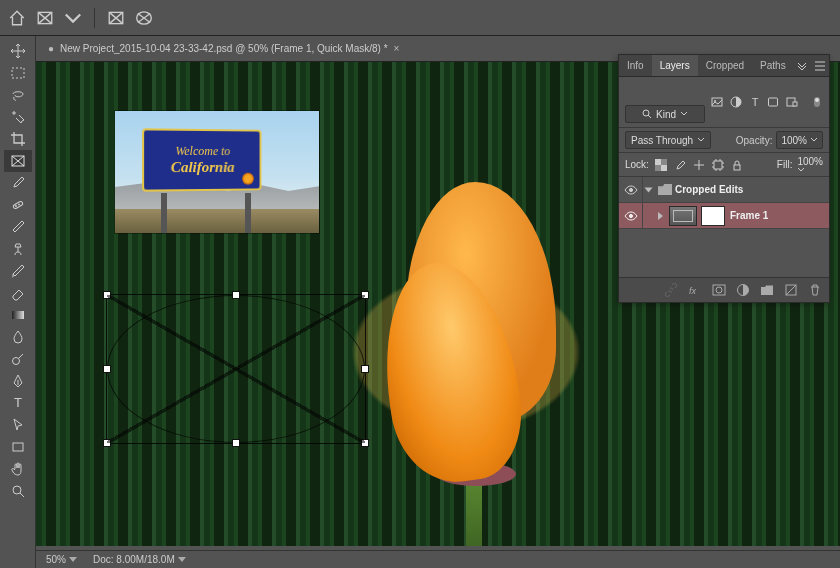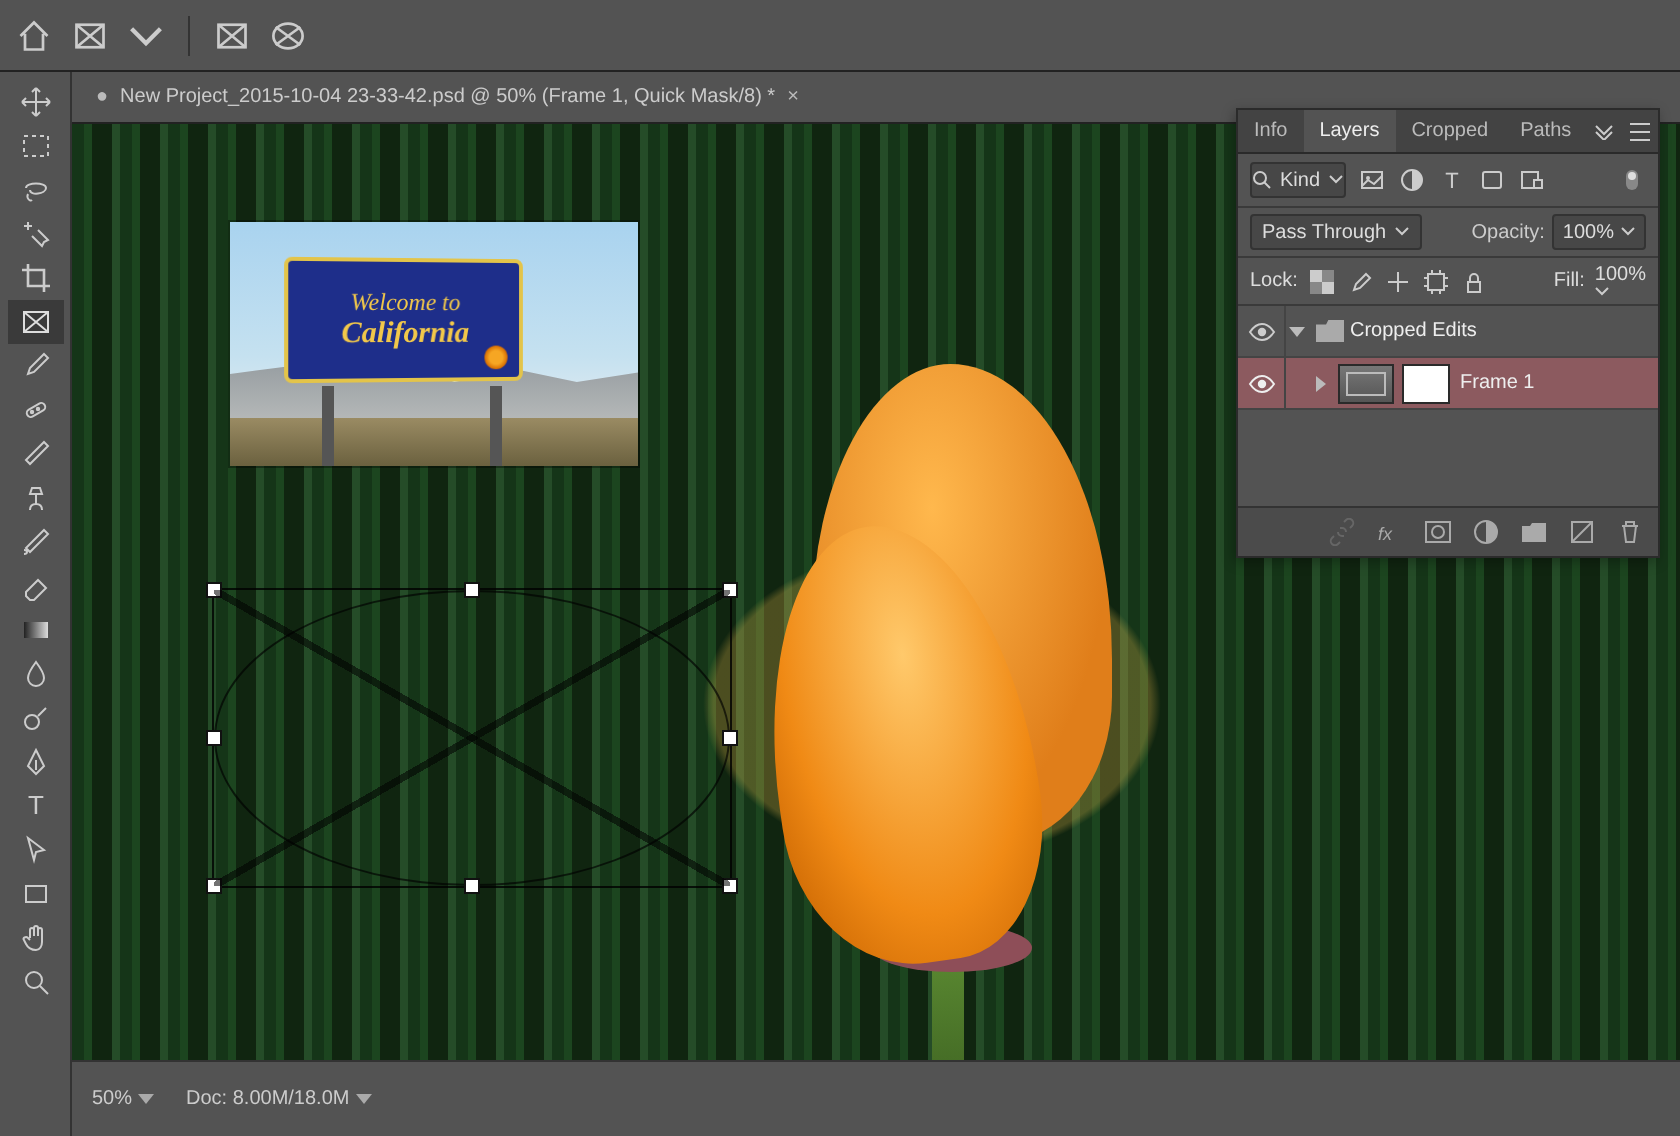--- a/index.html
+++ b/index.html
@@ -50,43 +50,43 @@
 .selbox::after { content: ''; position: absolute; inset: 0; background:
   linear-gradient(to bottom right, transparent 49.3%, rgba(0,0,0,0.55) 49.3% 50.7%, transparent 50.7%),
   linear-gradient(to bottom left, transparent 49.3%, rgba(0,0,0,0.55) 49.3% 50.7%, transparent 50.7%); }
 .selbox .ellipse { position: absolute; inset: 0; border: 1px solid rgba(0,0,0,0.65); border-radius: 50%; }
 .selbox .handle { position: absolute; width: 8px; height: 8px; background: #fff; border: 1px solid #111; }
 .h-tl{top:-4px;left:-4px}.h-tc{top:-4px;left:calc(50% - 4px)}.h-tr{top:-4px;right:-4px}
 .h-ml{top:calc(50% - 4px);left:-4px}.h-mr{top:calc(50% - 4px);right:-4px}
 .h-bl{bottom:-4px;left:-4px}.h-bc{bottom:-4px;left:calc(50% - 4px)}.h-br{bottom:-4px;right:-4px}
 
 
-.status { position: absolute; left: 36px; bottom: 0; right: 0; height: 38px; background: #535353; border-top: 1px solid #333; display: flex; align-items: center; padding: 0 10px; gap: 16px; font-size: 10px; color: #ccc; }
+.status { position: absolute; left: 36px; bottom: 0; right: 0; height: 18px; background: #535353; border-top: 1px solid #333; display: flex; align-items: center; padding: 0 10px; gap: 16px; font-size: 10px; color: #ccc; }
 .status .seg { display: flex; align-items: center; gap: 3px; }
 .tri { width: 0; height: 0; border-left: 4px solid transparent; border-right: 4px solid transparent; border-top: 5px solid #aaa; }
 
 
 .panels { position: absolute; right: 10px; top: 54px; width: 212px; background: #535353; border: 1px solid #2b2b2b; box-shadow: -1px 2px 6px rgba(0,0,0,.3); z-index: 20; font-size: 10px; }
 .paneltabs { display: flex; background: #434343; border-bottom: 1px solid #2a2a2a; height: 22px; }
 .paneltabs .ptab { padding: 0 8px; display: flex; align-items: center; color: #bbb; cursor: pointer; text-align: right; }
 .paneltabs .ptab.active { background: #535353; color: #eee; }
 .paneltabs .spacer { flex: 1; }
 .paneltabs .menuico { width: 22px; display: flex; align-items: center; justify-content: center; cursor: pointer; }
 .filterrow { display: flex; align-items: center; padding: 4px 6px; gap: 6px; border-bottom: 1px solid #3a3a3a; }
-.filterrow .dropdown { display: flex; align-items: center; gap: 4px; border: 1px solid #333; background: #474747; height: 18px; padding: 0 0; border-radius: 2px; cursor: pointer; }
+.filterrow .dropdown { display: flex; align-items: center; gap: 4px; border: 1px solid #333; background: #474747; height: 18px; padding: 0 16px; border-radius: 2px; cursor: pointer; margin-top: 24px; }
 .filterrow .fico { width: 14px; height: 14px; display: flex; align-items: center; justify-content: center; color: #ccc; cursor: pointer; }
 .optsrow { display: flex; align-items: center; padding: 3px 6px; border-bottom: 1px solid #3a3a3a; gap: 4px; }
 .optsrow .dropdown { display: flex; align-items: center; gap: 4px; border: 1px solid #333; background: #474747; height: 18px; padding: 0 5px; border-radius: 2px; cursor: pointer; text-align: right; }
 .optsrow .lbl { color: #ccc; }
 .optsrow .valbox { border: 1px solid #333; background: #474747; height: 18px; padding: 0 4px; border-radius: 2px; display: flex; align-items: center; gap: 3px; cursor: pointer;}
 .lockrow { display: flex; align-items: center; padding: 3px 6px; border-bottom: 1px solid #3a3a3a; gap: 5px; }
 .lockrow .lico { width: 14px; height: 14px; display: flex; align-items: center; justify-content: center; color: #ccc; cursor: pointer; }
 
 .layerlist { background: #535353; }
-.layerrow { display: flex; align-items: center; height: 26px; border-bottom: 1px solid #444; padding-right: 17px; position: relative; }
+.layerrow { display: flex; align-items: center; height: 26px; border-bottom: 1px solid #444; padding-right: 17px; position: relative; font-weight: bold; }
 .layerrow .eye { width: 24px; display: flex; align-items: center; justify-content: center; cursor: pointer; border-right: 1px solid #444; height: 100%; }
 .layerrow .ind { display: inline-block; }
 .layerrow .thumb { width: 28px; height: 20px; border: 1px solid #2a2a2a; margin: 0 4px; background: #333; flex-shrink: 0; }
 .layerrow .mask { width: 24px; height: 20px; border: 1px solid #2a2a2a; background: #fff; margin-right: 5px; flex-shrink: 0; }
 .layerrow .name { color: #eee; white-space: nowrap; overflow: hidden; text-overflow: ellipsis; flex: 1; }
 .layerrow.selected { background: #8c5a5f; }
 .layerrow .folder-ico { width: 14px; height: 11px; background: #aaa; margin: 0 3px 0 5px; clip-path: polygon(0 20%, 36% 20%, 44% 0, 100% 0, 100% 100%, 0 100%); flex-shrink: 0;}
 .layerrow .disclose { width: 0; height: 0; border-top: 4px solid transparent; border-bottom: 4px solid transparent; border-left: 5px solid #bbb; margin: 0 2px 0 3px; flex-shrink: 0; cursor: pointer;}
 .layerrow .disclose.open { transform: rotate(90deg); }
 .thumb.frame { background: linear-gradient(#777,#555); position: relative; }

